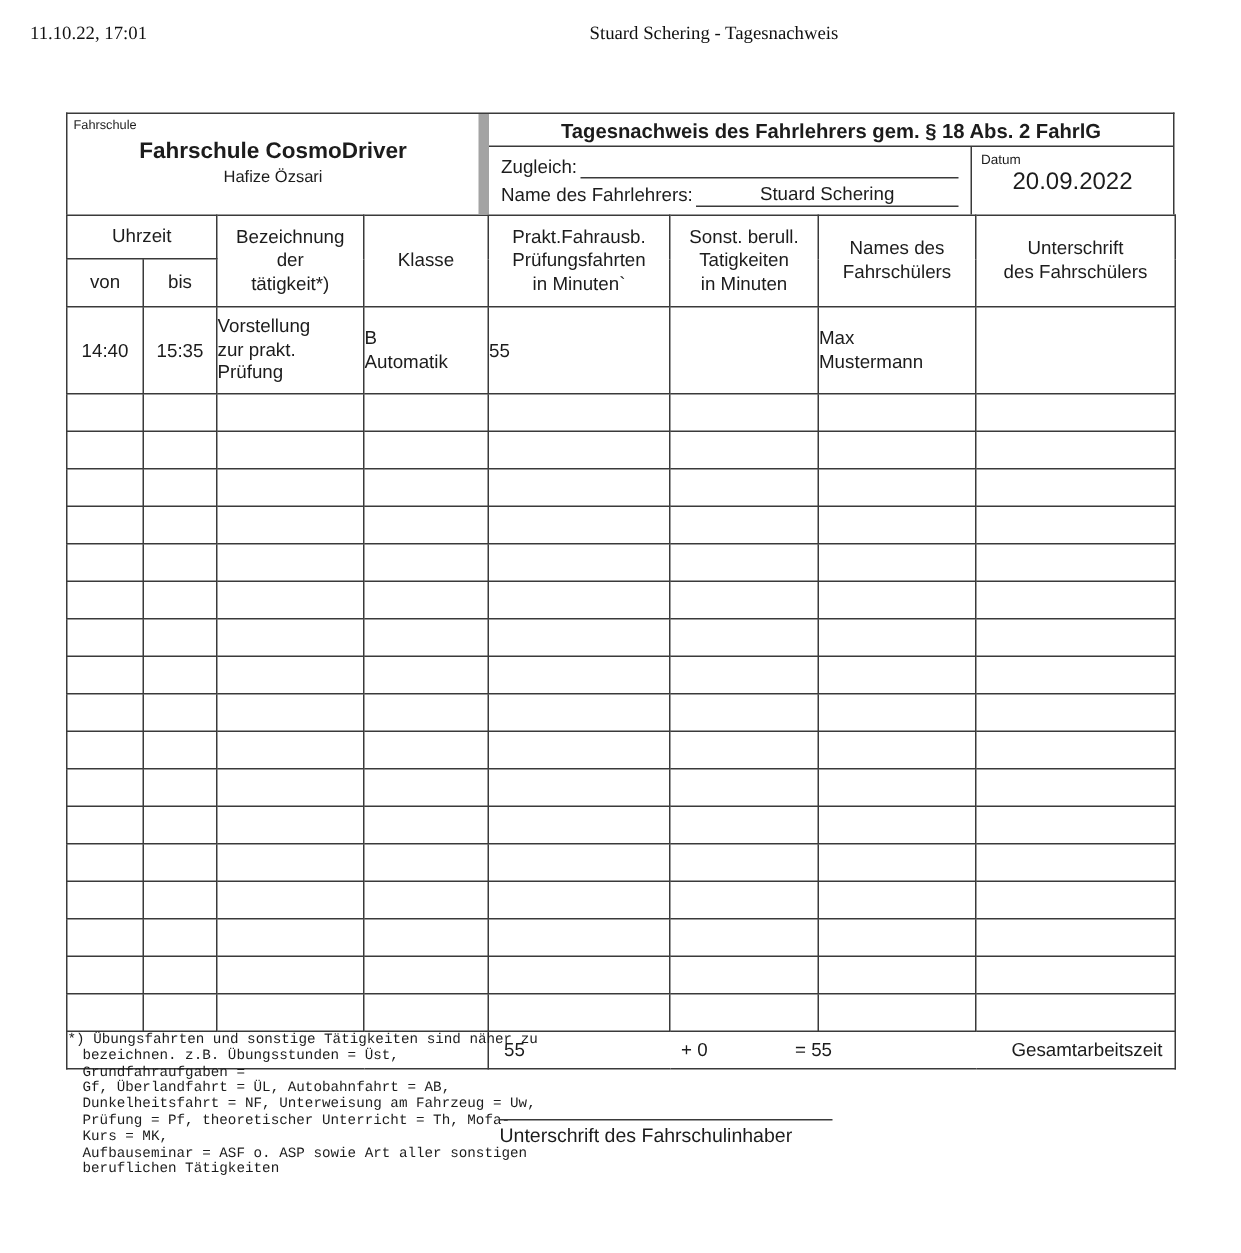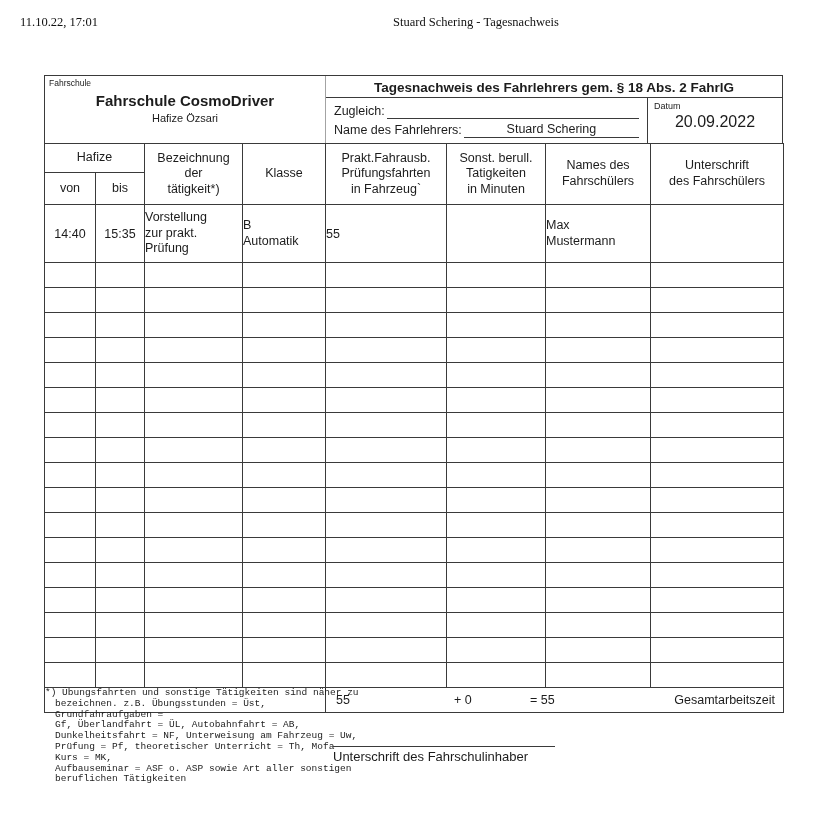--- a/index.html
+++ b/index.html
@@ -19,21 +19,21 @@
   .ph-datetime { position: absolute; left: 20px; top: 0; }
   .ph-title    { position: absolute; left: 393px; top: 0; }
 
   
   .form { position: absolute; left: 44px; top: 75px; width: 739px; }
 
   
   .topband { display: flex; box-sizing: border-box; width: 739px; height: 68px;
     border: 1px solid #3a3a3a; border-bottom: none; }
   .school-cell { position: relative; width: 281px; box-sizing: border-box;
-    border-right: 1px solid #a3a3a3; text-align: center; }
+    border-right: 7px solid #a3a3a3; text-align: center; }
   .school-label { position: absolute; top: 2px; left: 4px; font-size: 8.5px; }
   .school-name { margin-top: 16px; font-size: 15px; font-weight: bold; }
   .school-owner { margin-top: 3px; font-size: 11px; }
   .head-right { flex: 1; display: flex; flex-direction: column; }
   .form-title { box-sizing: border-box; height: 22px; border-bottom: 1px solid #3a3a3a;
     font-size: 13.5px; font-weight: bold; text-align: center; padding-top: 4px; }
   .head-right-bottom { flex: 1; display: flex; }
   .fields { flex: 1; display: flex; flex-direction: column; justify-content: space-evenly;
     padding: 3px 0 3px 8px; }
   .field-row { display: flex; align-items: flex-end; font-size: 12.5px; }
@@ -124,28 +124,28 @@
           <col style="width:49px">
           <col style="width:98px">
           <col style="width:83px">
         <col style="width:121px">
           <col style="width:99px">
           <col style="width:105px">
           <col style="width:133px">
       </colgroup>
       <tbody>
         <tr class="h1">
-          <td colspan="2" class="hcell">Hafize</td>
+          <td colspan="2" class="hcell">Uhrzeit</td>
           <td rowspan="2" class="hcell">Bezeichnung
 der
 tätigkeit*)</td>
           <td rowspan="2" class="hcell">Klasse</td>
           <td rowspan="2" class="hcell">Prakt.Fahrausb.
 Prüfungsfahrten
-in Fahrzeug`</td>
+in Minuten`</td>
           <td rowspan="2" class="hcell">Sonst. berull.
 Tatigkeiten
 in Minuten</td>
           <td rowspan="2" class="hcell">Names des
 Fahrschülers</td>
           <td rowspan="2" class="hcell">Unterschrift
 des Fahrschülers</td>
         </tr>
         <tr class="h2">
           <td class="hcell">von</td>

